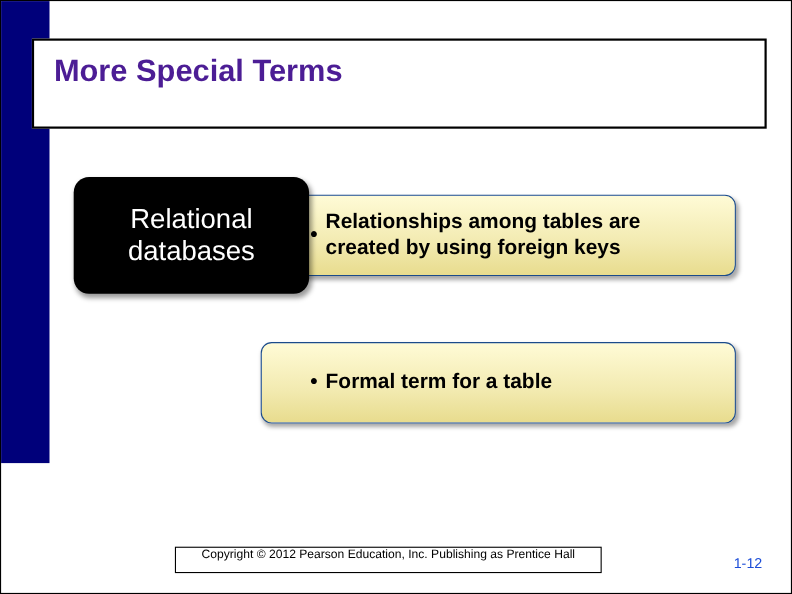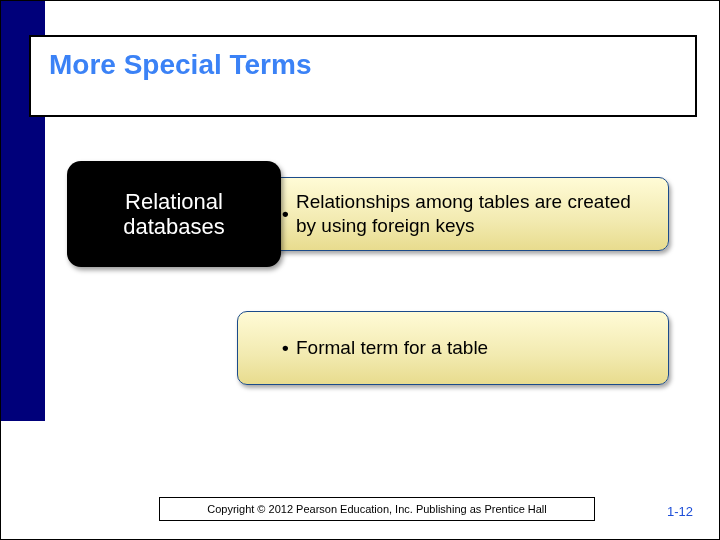--- a/index.html
+++ b/index.html
@@ -25,21 +25,21 @@
     left: 28px;
     width: 668px;
     height: 82px;
     border: 2px solid #000;
     background: #fff;
     padding: 12px 18px;
   }
   .title-text {
     font-size: 28px;
     font-weight: bold;
-    color: #3b82f6;
+    color: #4c1d95;
   }
   .term-row {
     position: absolute;
     left: 66px;
     width: 604px;
     height: 106px;
   }
   .row1 { top: 160px; }
   .row2 { top: 294px; }
   .def-box {
@@ -51,21 +51,21 @@
     border: 1px solid #1b4b8a;
     border-radius: 10px;
     background: linear-gradient(#fffbd6 0%, #f2eab0 60%, #e8dc8e 100%);
     box-shadow: 2px 3px 4px rgba(0,0,0,0.35);
     padding: 10px 14px 10px 58px;
     display: flex;
     align-items: center;
   }
   .def-text {
     font-size: 19px;
-    font-weight: normal;
+    font-weight: bold;
     color: #000;
     line-height: 1.25;
   }
   .bullet-dot {
     position: absolute;
     left: 44px;
     font-size: 19px;
     font-weight: bold;
   }
   .term-box {
@@ -78,33 +78,33 @@
     border-radius: 14px;
     box-shadow: 2px 3px 5px rgba(0,0,0,0.4);
     display: flex;
     align-items: center;
     justify-content: center;
     text-align: center;
     padding: 6px;
   }
   .term-text {
     color: #fff;
-    font-size: 22px;
+    font-size: 25px;
     font-weight: normal;
     line-height: 1.15;
   }
   .copyright-box {
     position: absolute;
     bottom: 18px;
     left: 158px;
-    width: 436px;
+    width: 388px;
     height: 24px;
     border: 1px solid #000;
     display: flex;
-    align-items: center;
+    align-items: flex-start;
     justify-content: center;
   }
   .copyright-text {
     font-size: 11px;
     color: #000;
   }
   .pagenum {
     position: absolute;
     bottom: 20px;
     right: 26px;

